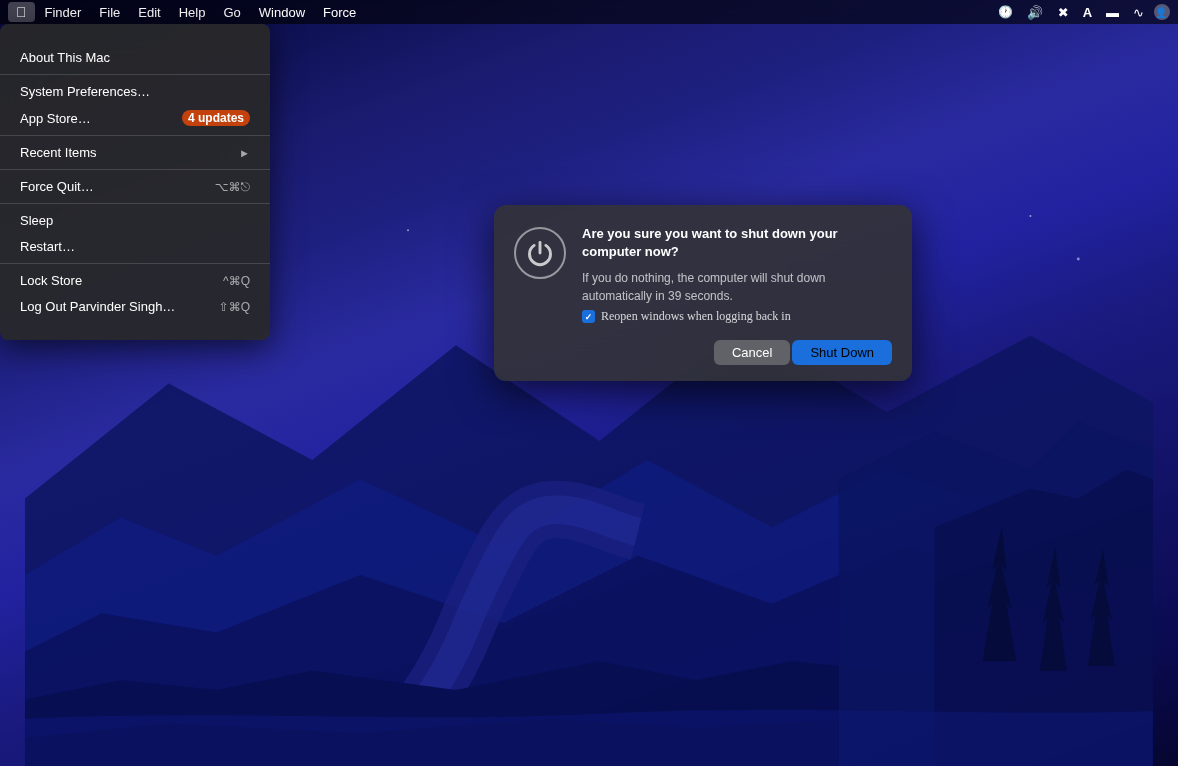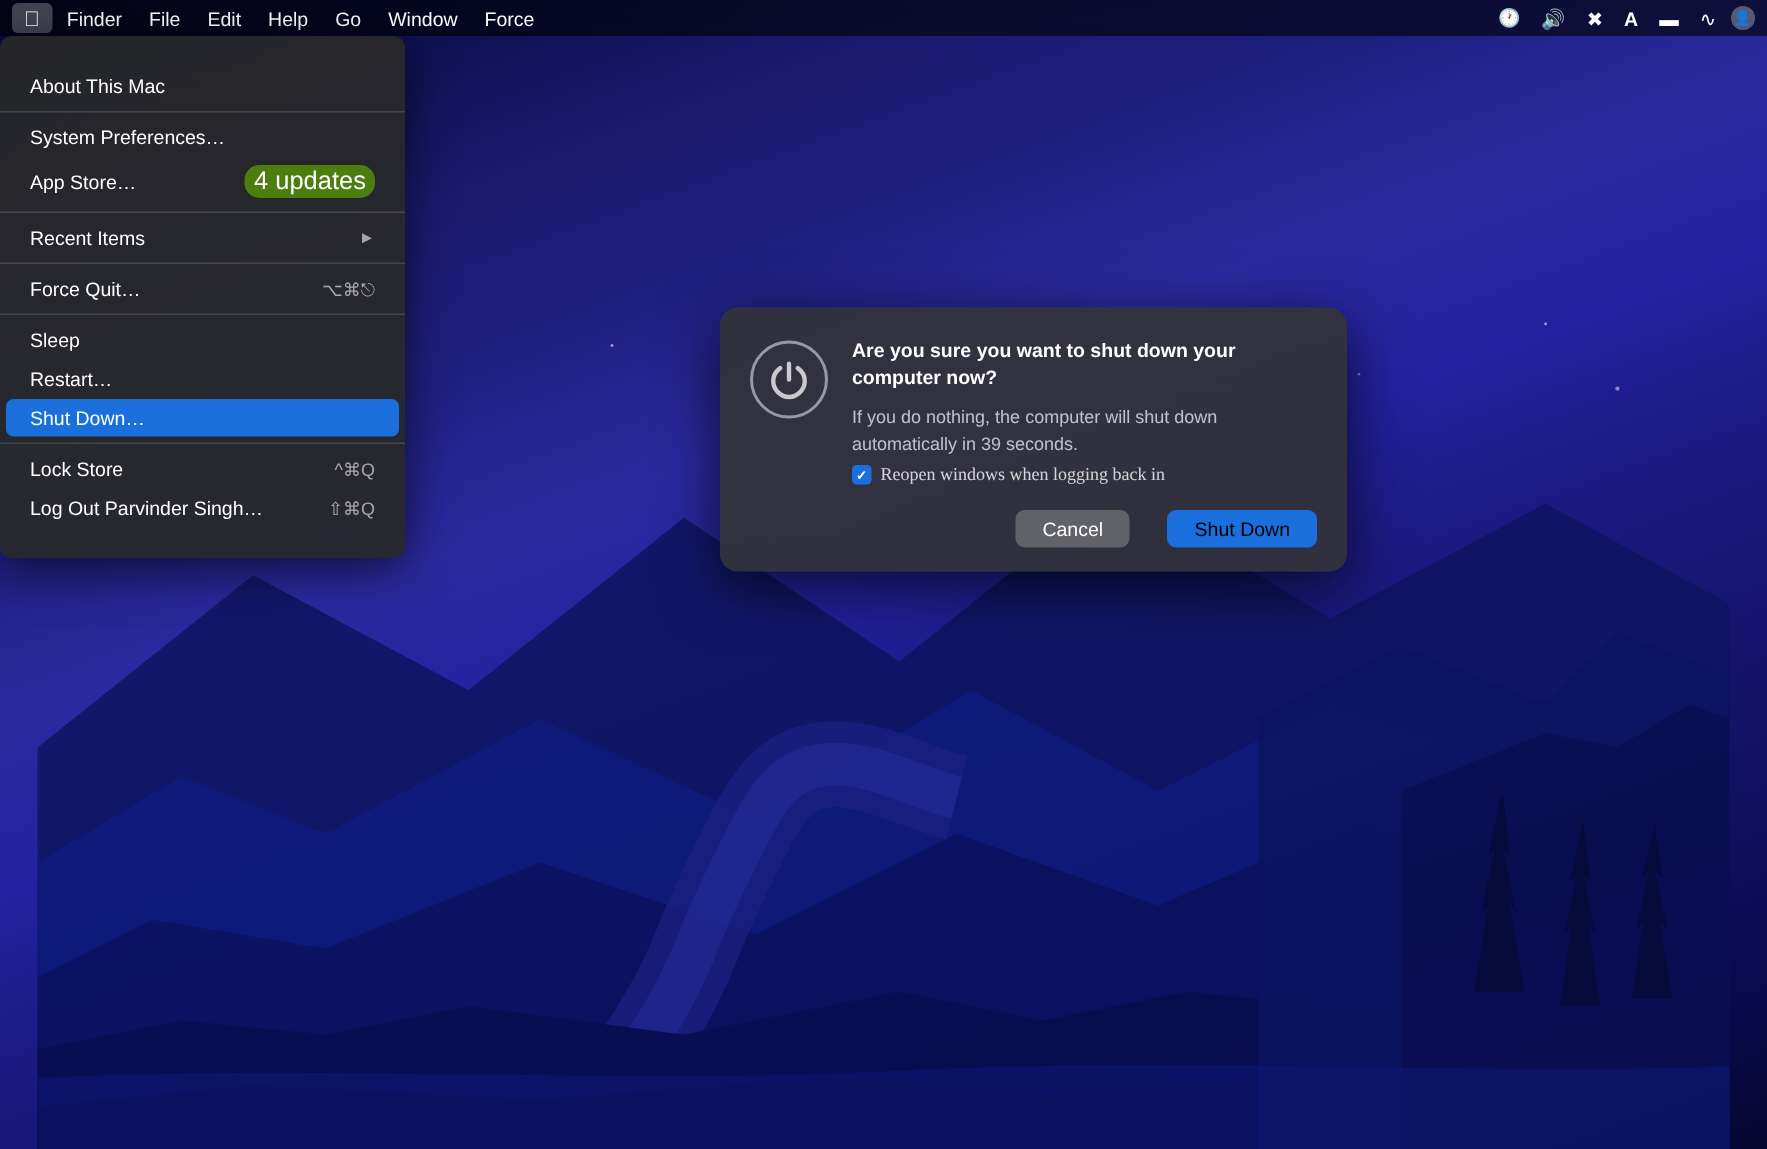--- a/index.html
+++ b/index.html
@@ -125,44 +125,45 @@
 
     .menu-item-shortcut {
       color: rgba(255,255,255,0.6);
       font-size: 12px;
       display: flex;
       align-items: center;
       gap: 1px;
     }
 
     .menu-badge {
-      background: #4d7c0f;
-      color: #fff;
-      font-size: 17px;
+      background: #c2410c;
+      color: #fff;
+      font-size: 12px;
       padding: 1px 6px;
       border-radius: 10px;
+      font-weight: bold;
     }
 
     .menu-chevron {
       color: rgba(255,255,255,0.6);
       font-size: 11px;
     }
 
     
     .dialog-overlay {
       position: absolute;
       inset: 0;
       z-index: 300;
       pointer-events: none;
     }
 
     .dialog {
       position: absolute;
       top: 205px;
-      left: 480px;
+      left: 494px;
       width: 418px;
       background: rgba(50, 50, 55, 0.92);
       backdrop-filter: blur(30px);
       border-radius: 12px;
       box-shadow: 0 10px 40px rgba(0,0,0,0.7);
       padding: 20px 20px 16px 20px;
       pointer-events: all;
     }
 
     .dialog-content {
@@ -237,21 +238,21 @@
     }
 
     .dialog-checkbox-label {
       color: rgba(255,255,255,0.8);
       font-size: 12px;
     }
 
     .dialog-buttons {
       display: flex;
       justify-content: flex-end;
-      gap: 25px;
+      gap: 2px;
       margin-top: 16px;
     }
 
     .btn {
       padding: 5px 18px;
       border-radius: 6px;
       font-size: 13px;
       font-weight: 400;
       cursor: pointer;
       border: none;
@@ -373,23 +374,20 @@
   <div class="menu-separator"></div>
 
   <div class="menu-item">
     <span>Sleep</span>
   </div>
 
   <div class="menu-item">
     <span>Restart…</span>
   </div>
 
-  <div class="menu-item highlighted">
-    <span>Shut Down…</span>
-  </div>
 
   <div class="menu-separator"></div>
 
   <div class="menu-item">
     <span>Lock Store</span>
     <span class="menu-item-shortcut">^⌘Q</span>
   </div>
 
   <div class="menu-item">
     <span>Log Out Parvinder Singh…</span>

